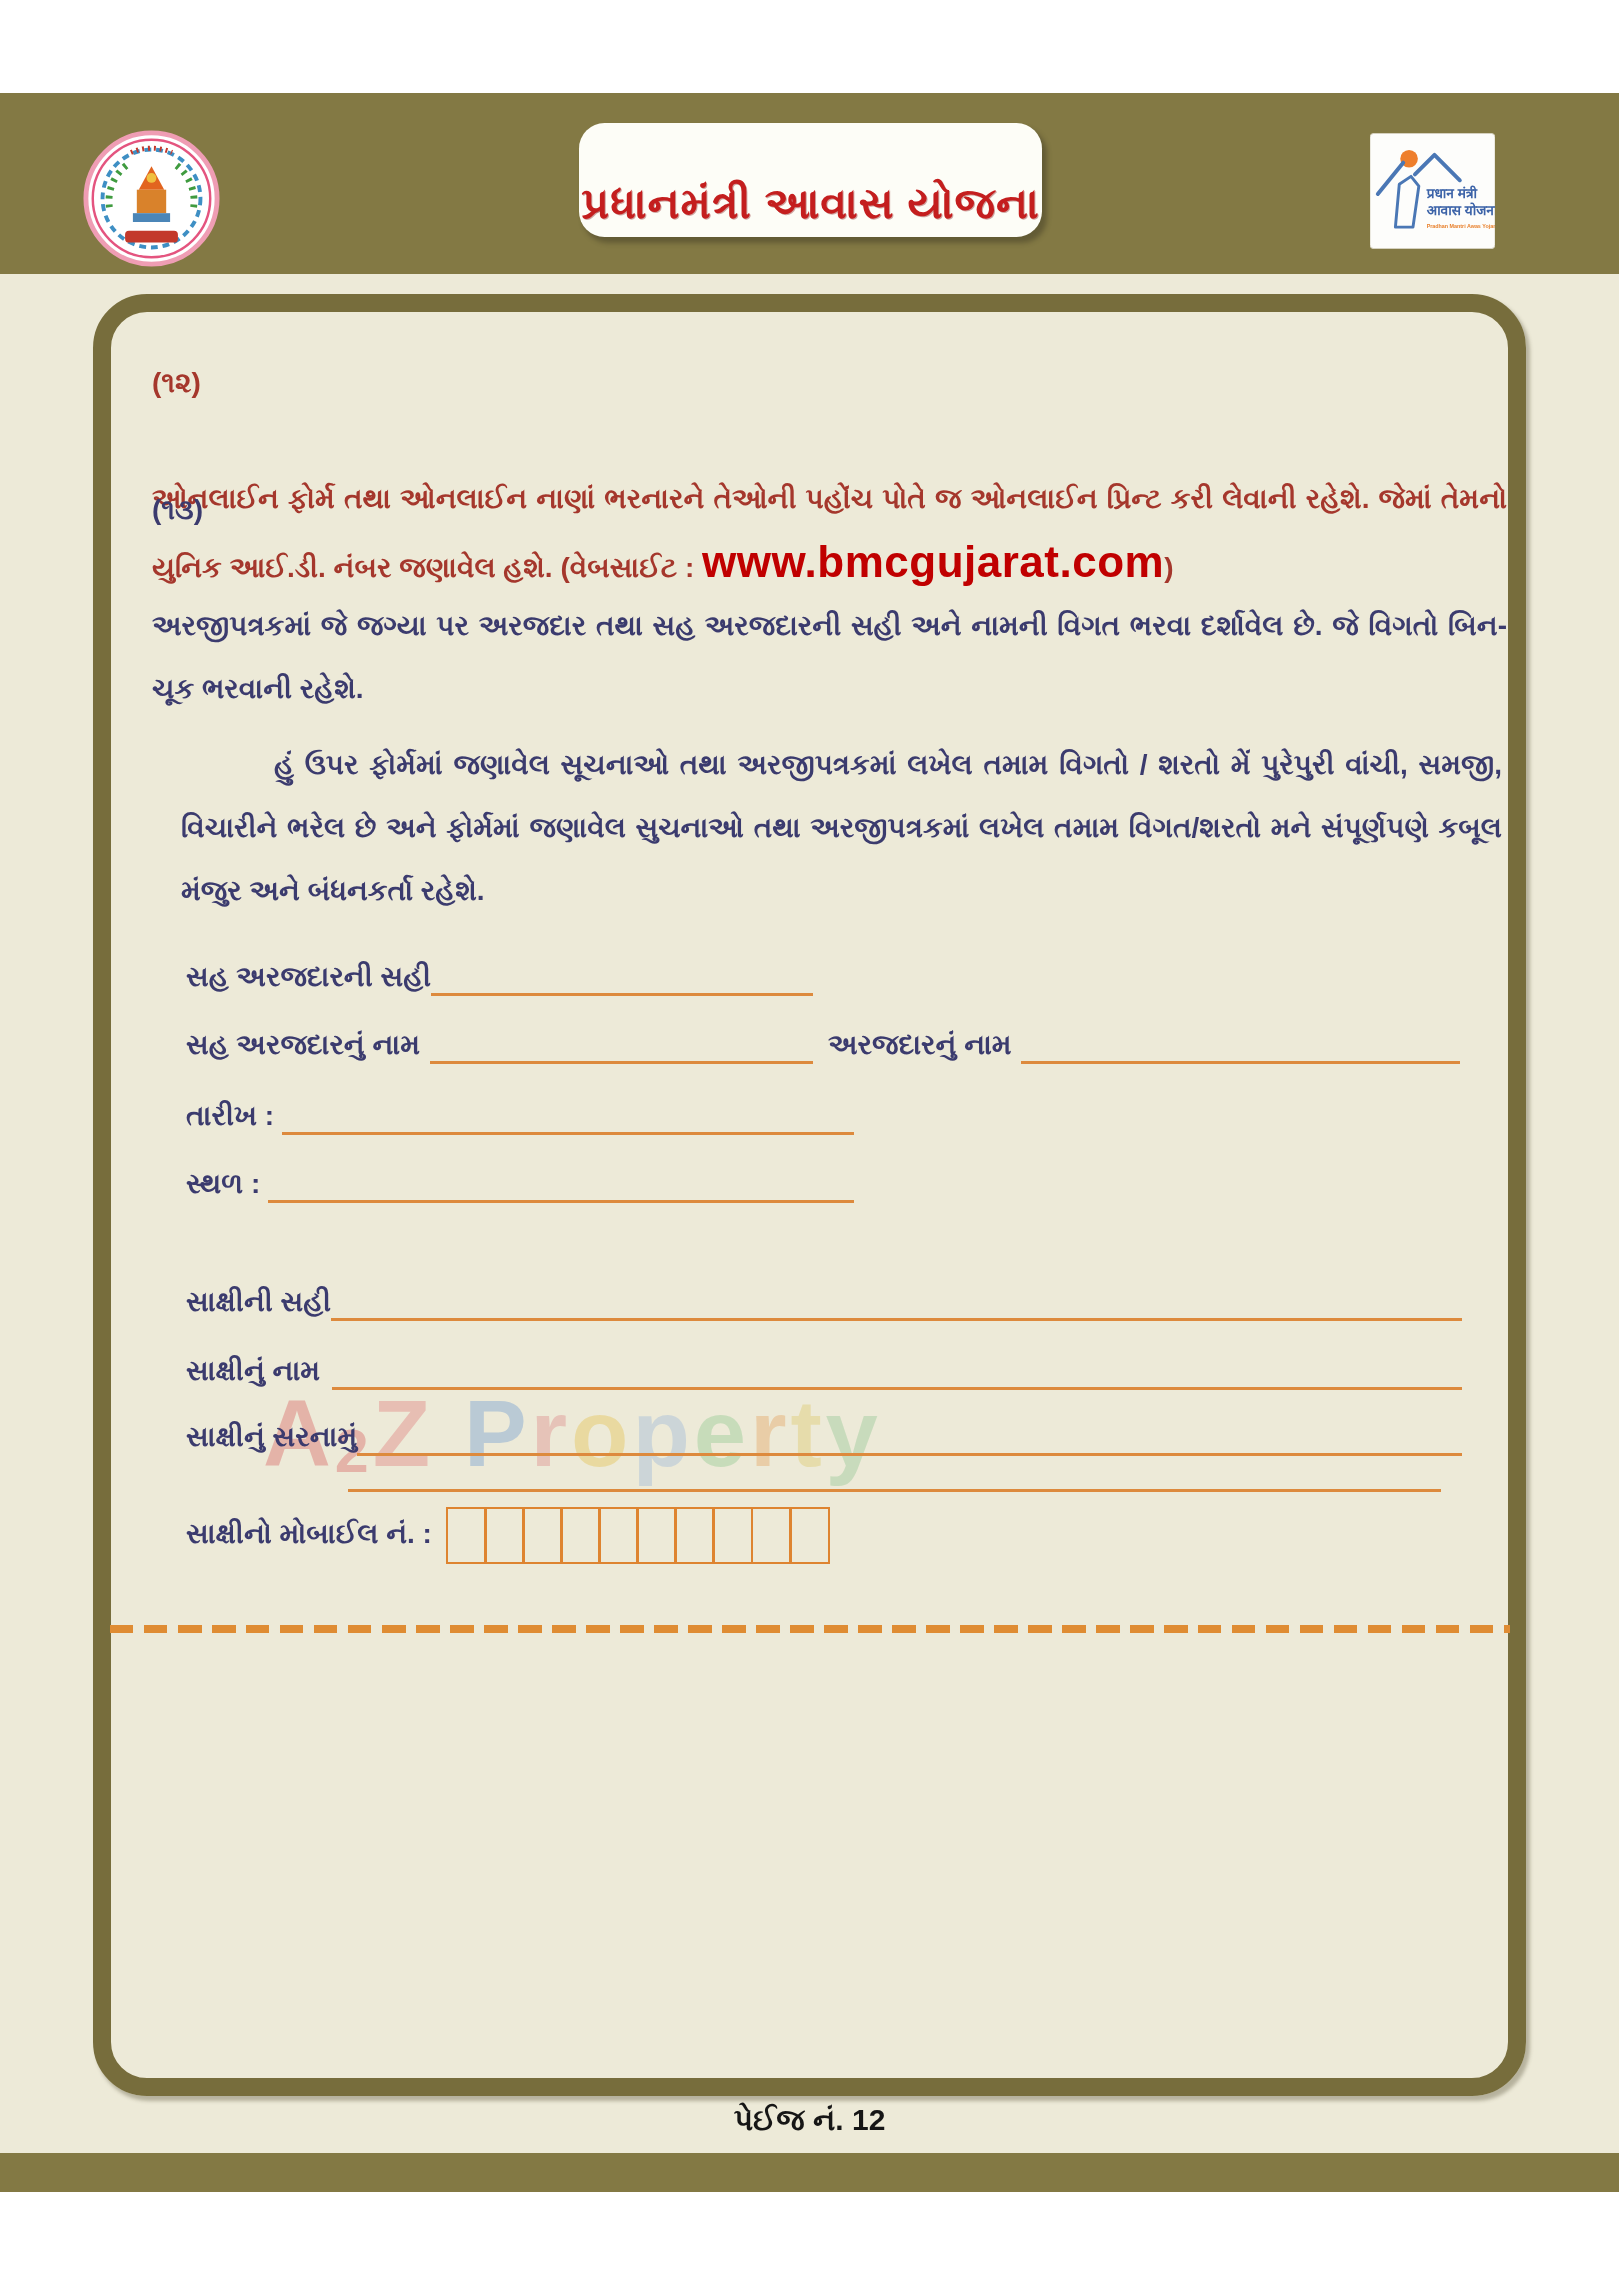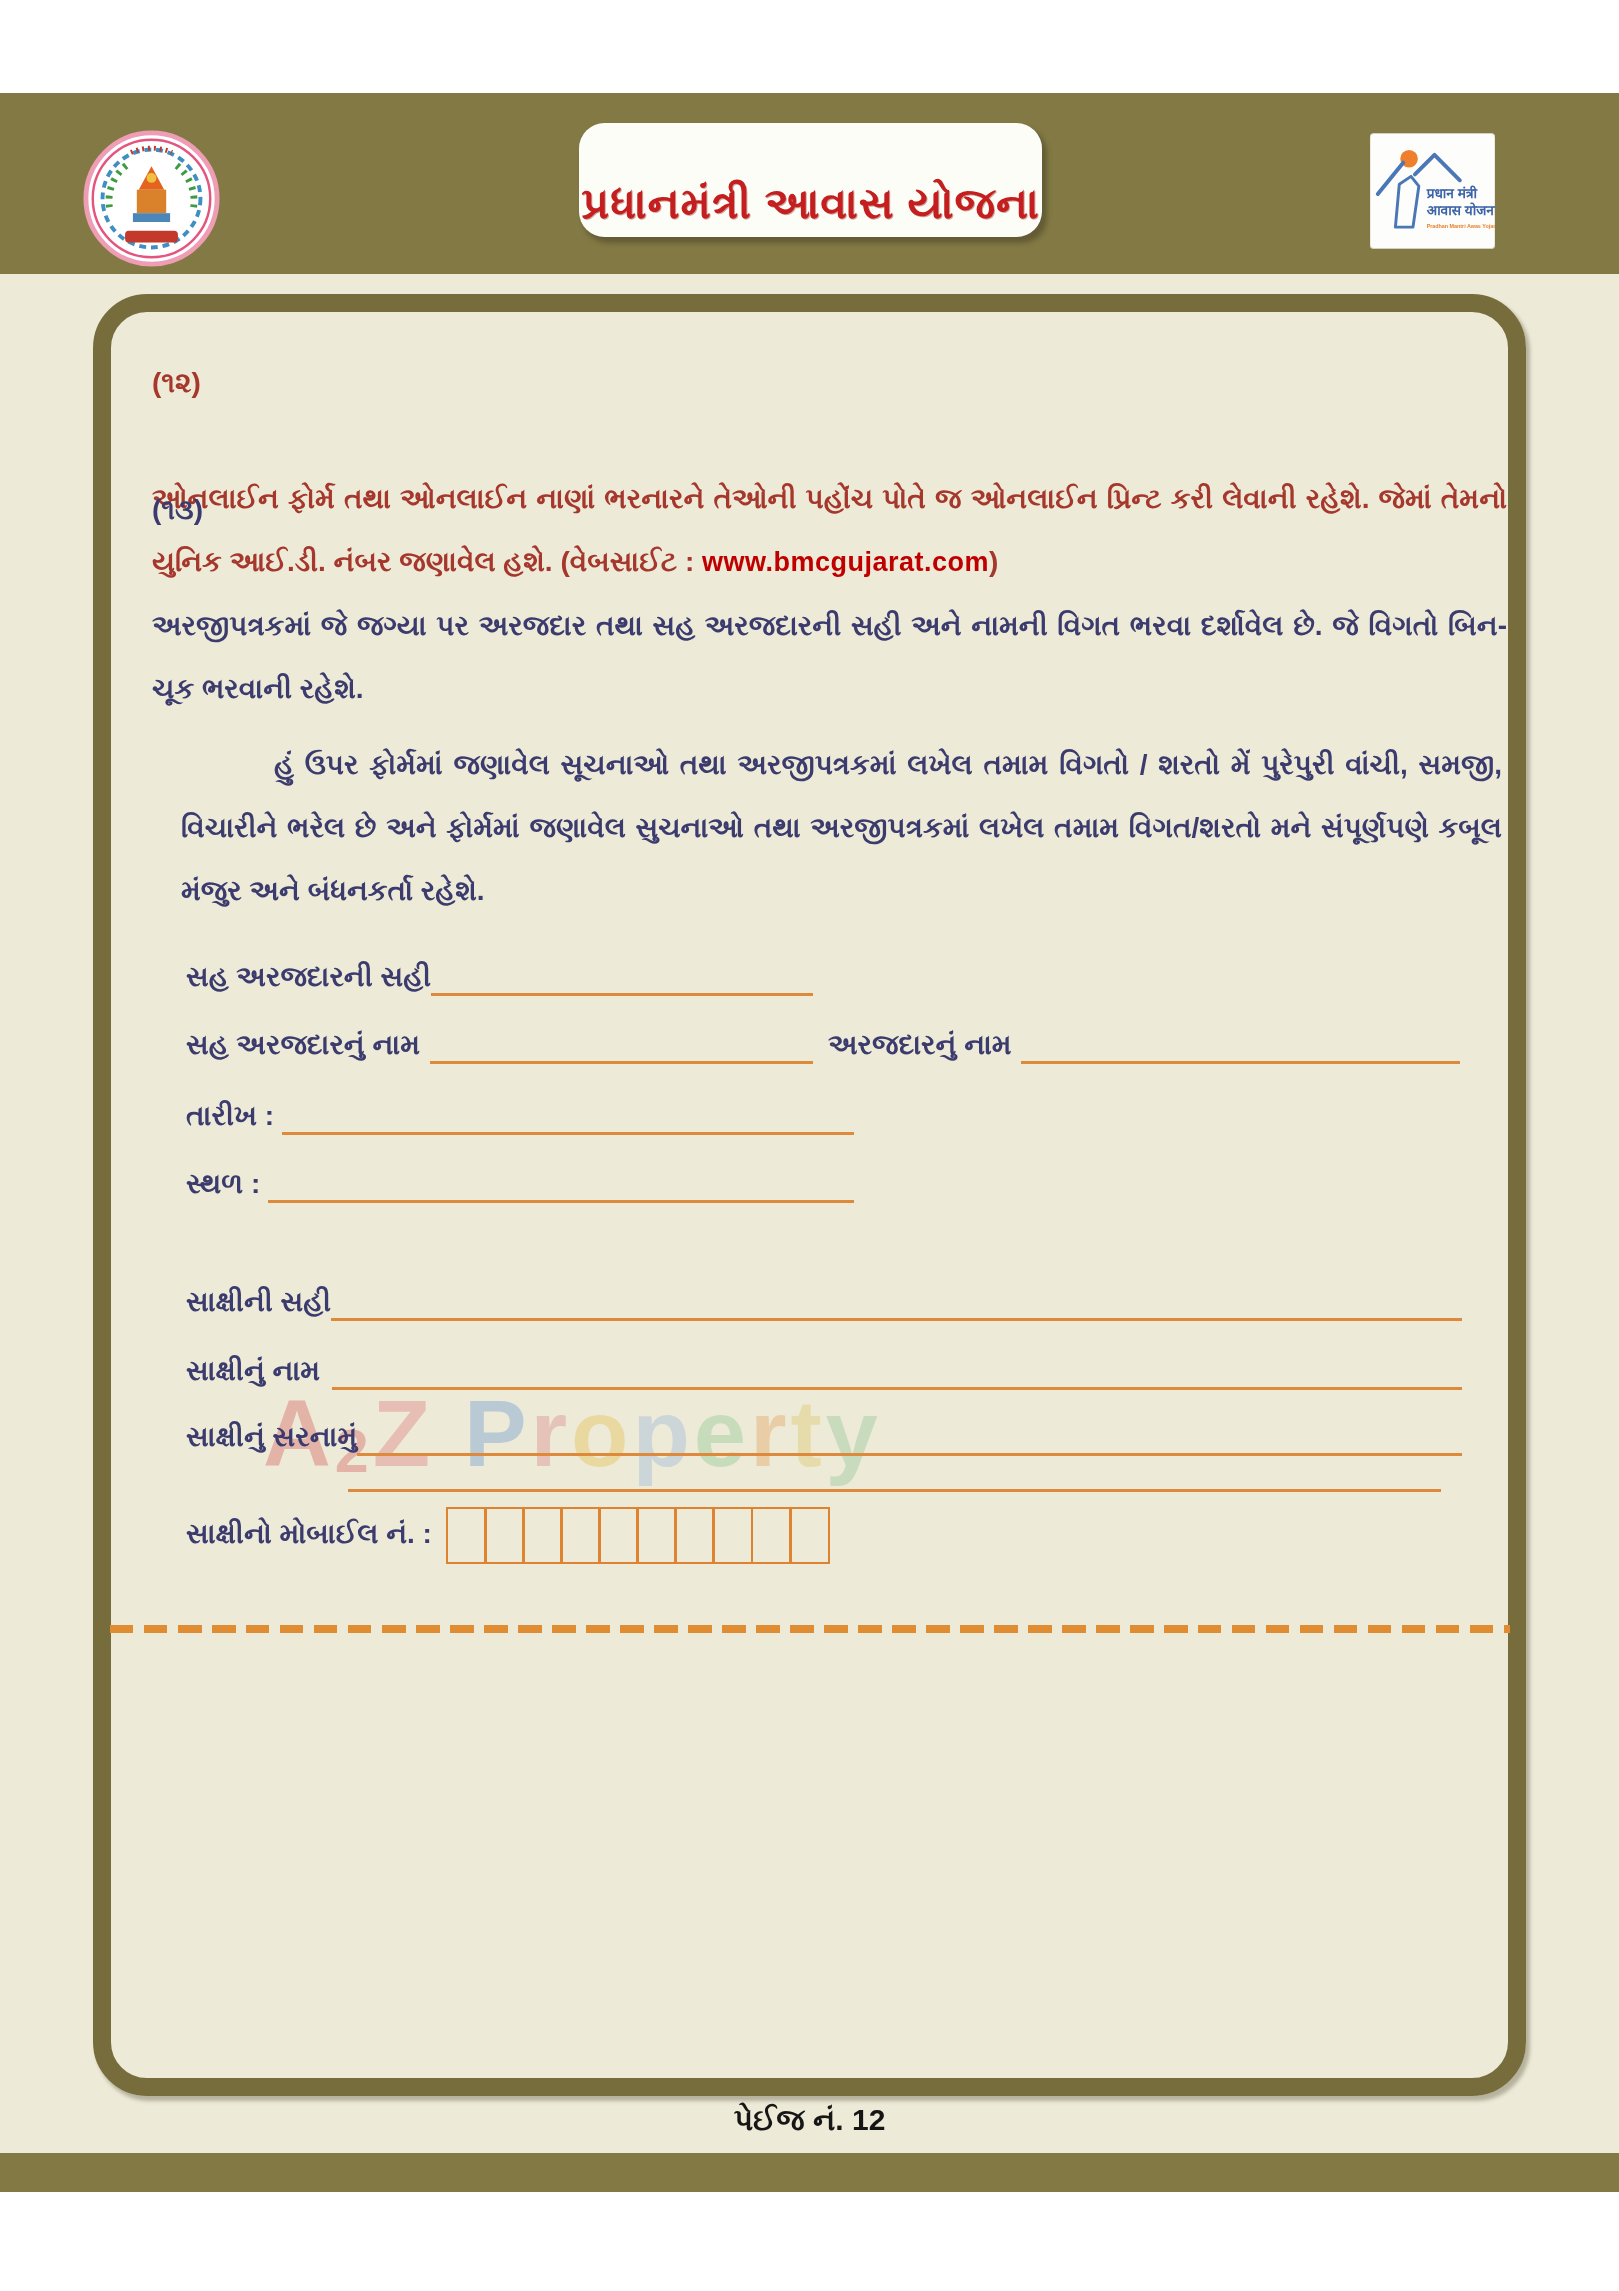--- a/index.html
+++ b/index.html
@@ -35,21 +35,21 @@
     border:18.6px solid #776d3c; border-radius:54px;
     box-shadow:3.9px 4.9px 3.9px rgba(80,75,50,.35);
   }
 
   
   .instr { position:absolute; left:152px; width:1355px; display:flex; gap:26px;flex-direction:column; }
   .instr .num  { width:90px; flex:0 0 90px; font-size:28px; font-weight:bold; line-height:63px; }
   .instr .txt  { flex:1; font-size:28px; font-weight:bold; line-height:63px; text-align:justify; }
   .red  { color:#a5372c; }
   .navy { color:#3b3b6e; }
-  .weblink { color:#c00000; font-weight:bold; font-size:27px; letter-spacing:0.5px; }
+  .weblink { color:#c00000; font-weight:bold; font-size:44px; letter-spacing:0.5px; }
   .declaration {
     position:absolute; left:181px; top:733px; width:1321px;
     font-size:28px; font-weight:bold; line-height:63px; color:#3b3b6e;
     text-indent:93px; text-align:justify;
   }
 
   
   .frow { position:absolute; display:flex; align-items:flex-end; }
   .flabel { font-size:28px; font-weight:bold; color:#3b3b6e; white-space:nowrap; padding-bottom:2px; }
   .fline  { border-bottom:3.9px solid #dd8a3d; height:35px; }

